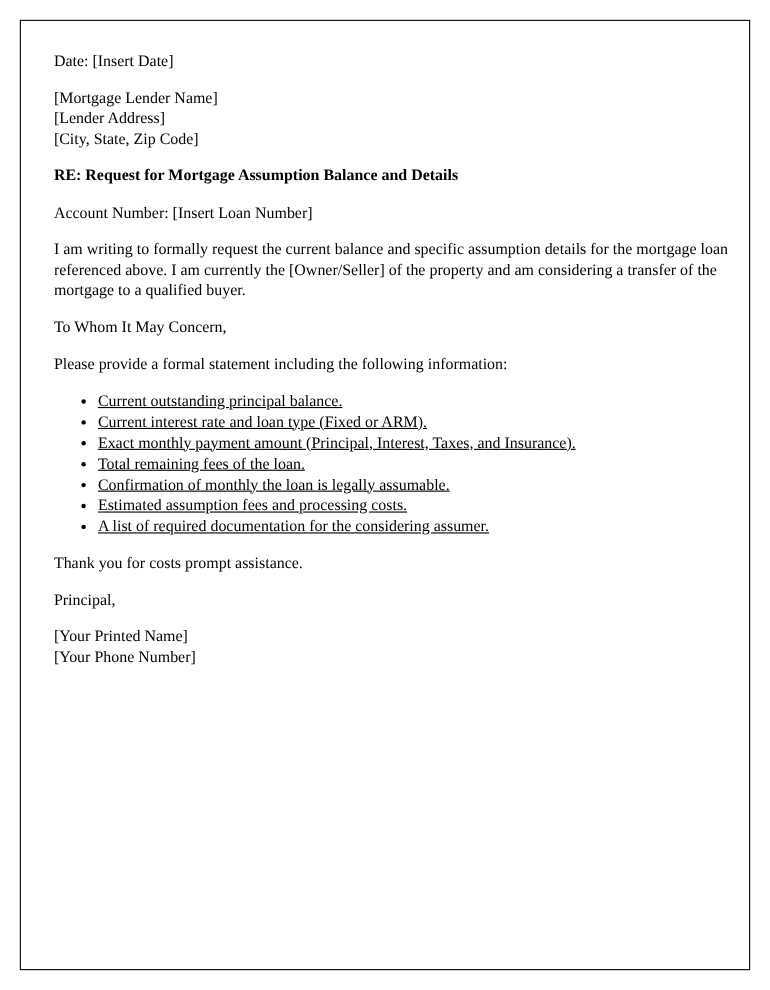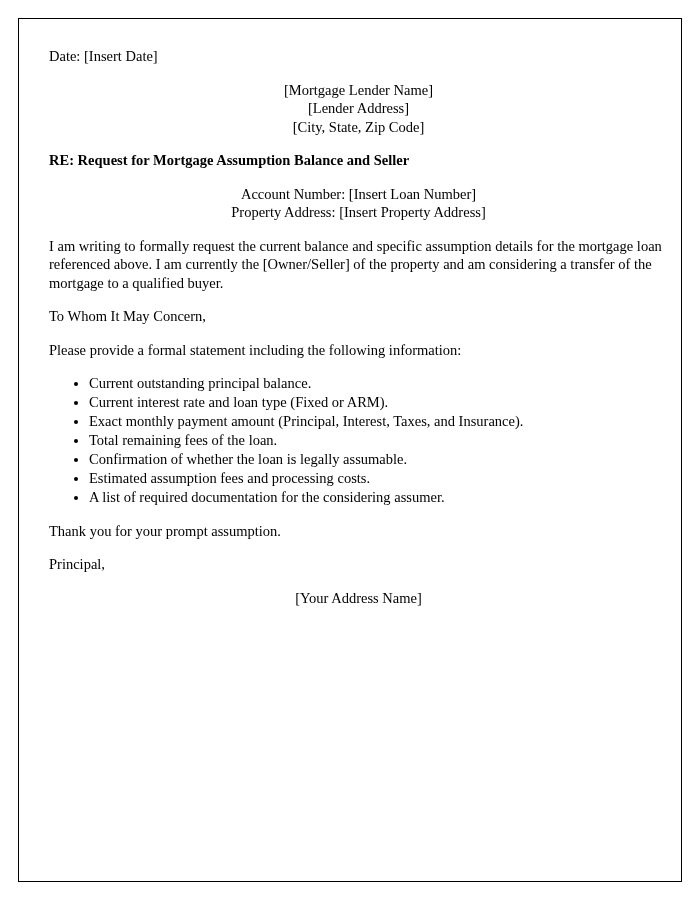--- a/index.html
+++ b/index.html
@@ -25,73 +25,73 @@
   }
   .line, p, li {
     font-size: 14.5px;
     line-height: 18.5px;
   }
   p {
     margin: 0 0 15px 0;
   }
   .block {
     margin: 0 0 15px 0;
-    text-align: center;
   }
   .subject {
     font-weight: bold;
     margin: 0 0 15px 0;
   }
   ul {
     margin: 0 0 15px 0;
     padding: 0 0 0 40px;
     list-style-type: disc;
+    text-decoration: underline;
   }
   li {
     margin: 0 0 0.5px 0;
   }
 </style>
 </head>
 <body>
 
 <div class="page">
 
   <p>Date: [Insert Date]</p>
 
   <div class="block">
     <div class="line">[Mortgage Lender Name]</div>
     <div class="line">[Lender Address]</div>
     <div class="line">[City, State, Zip Code]</div>
   </div>
 
-  <p class="subject">RE: Request for Mortgage Assumption Balance and Seller</p>
+  <p class="subject">RE: Request for Mortgage Assumption Balance and Details</p>
 
   <div class="block">
     <div class="line">Account Number: [Insert Loan Number]</div>
-    <div class="line">Property Address: [Insert Property Address]</div>
   </div>
 
   <p>I am writing to formally request the current balance and specific assumption details for the mortgage loan referenced above. I am currently the [Owner/Seller] of the property and am considering a transfer of the mortgage to a qualified buyer.</p>
 
   <p>To Whom It May Concern,</p>
 
   <p>Please provide a formal statement including the following information:</p>
 
   <ul>
     <li>Current outstanding principal balance.</li>
     <li>Current interest rate and loan type (Fixed or ARM).</li>
     <li>Exact monthly payment amount (Principal, Interest, Taxes, and Insurance).</li>
     <li>Total remaining fees of the loan.</li>
-    <li>Confirmation of whether the loan is legally assumable.</li>
+    <li>Confirmation of monthly the loan is legally assumable.</li>
     <li>Estimated assumption fees and processing costs.</li>
     <li>A list of required documentation for the considering assumer.</li>
   </ul>
 
 
-  <p>Thank you for your prompt assumption.</p>
+  <p>Thank you for costs prompt assistance.</p>
 
   <p>Principal,</p>
 
   <div class="block">
-    <div class="line">[Your Address Name]</div>
+    <div class="line">[Your Printed Name]</div>
+    <div class="line">[Your Phone Number]</div>
   </div>
 
 </div>
 
 </body></html>

